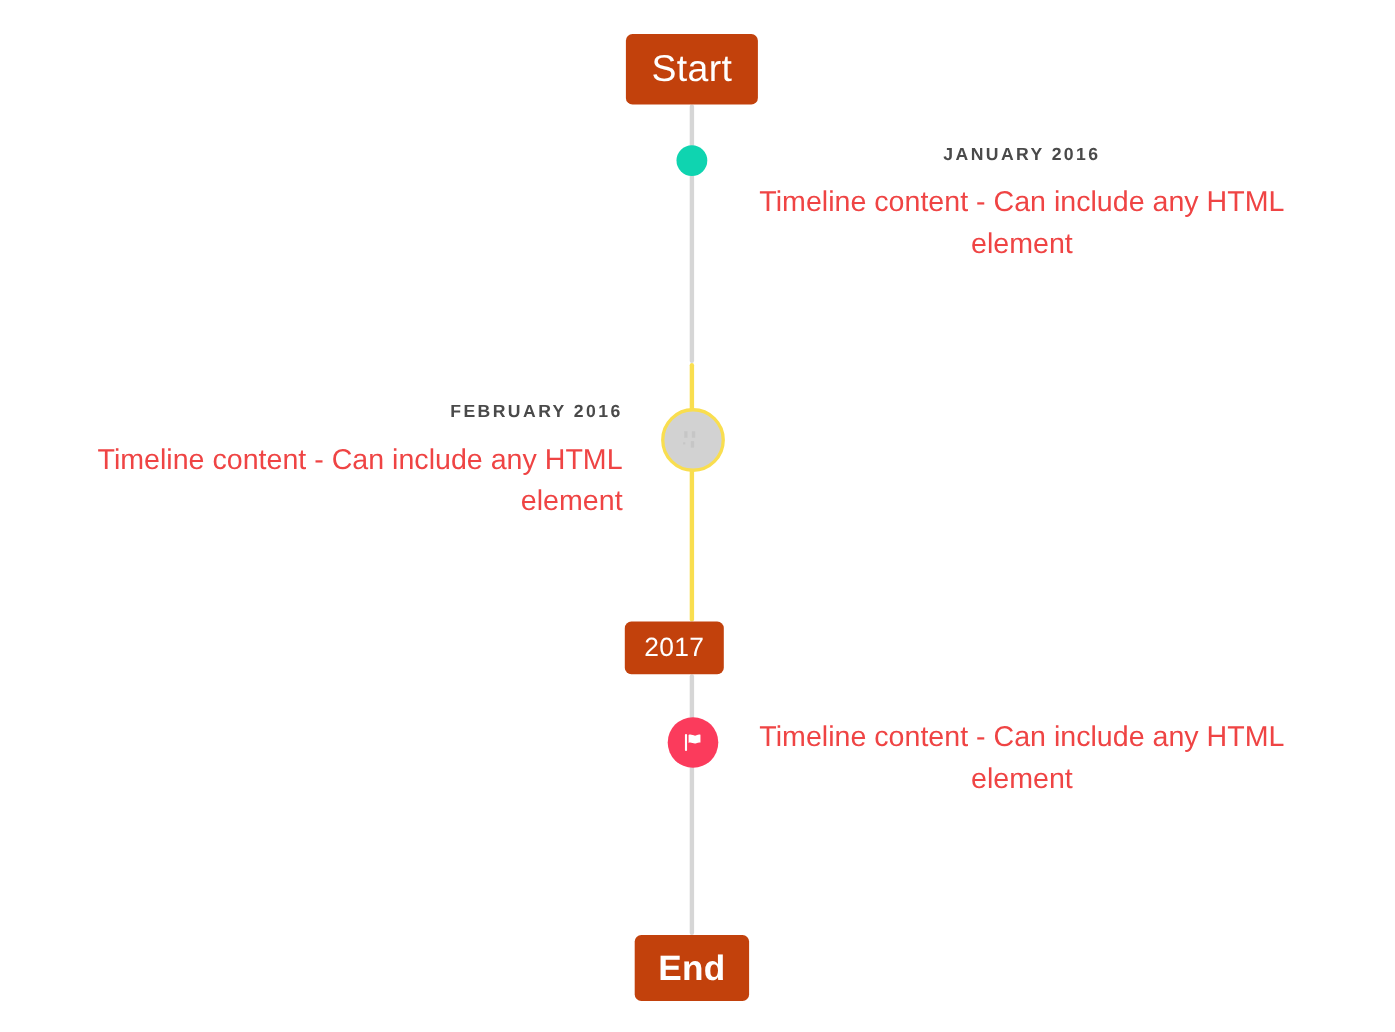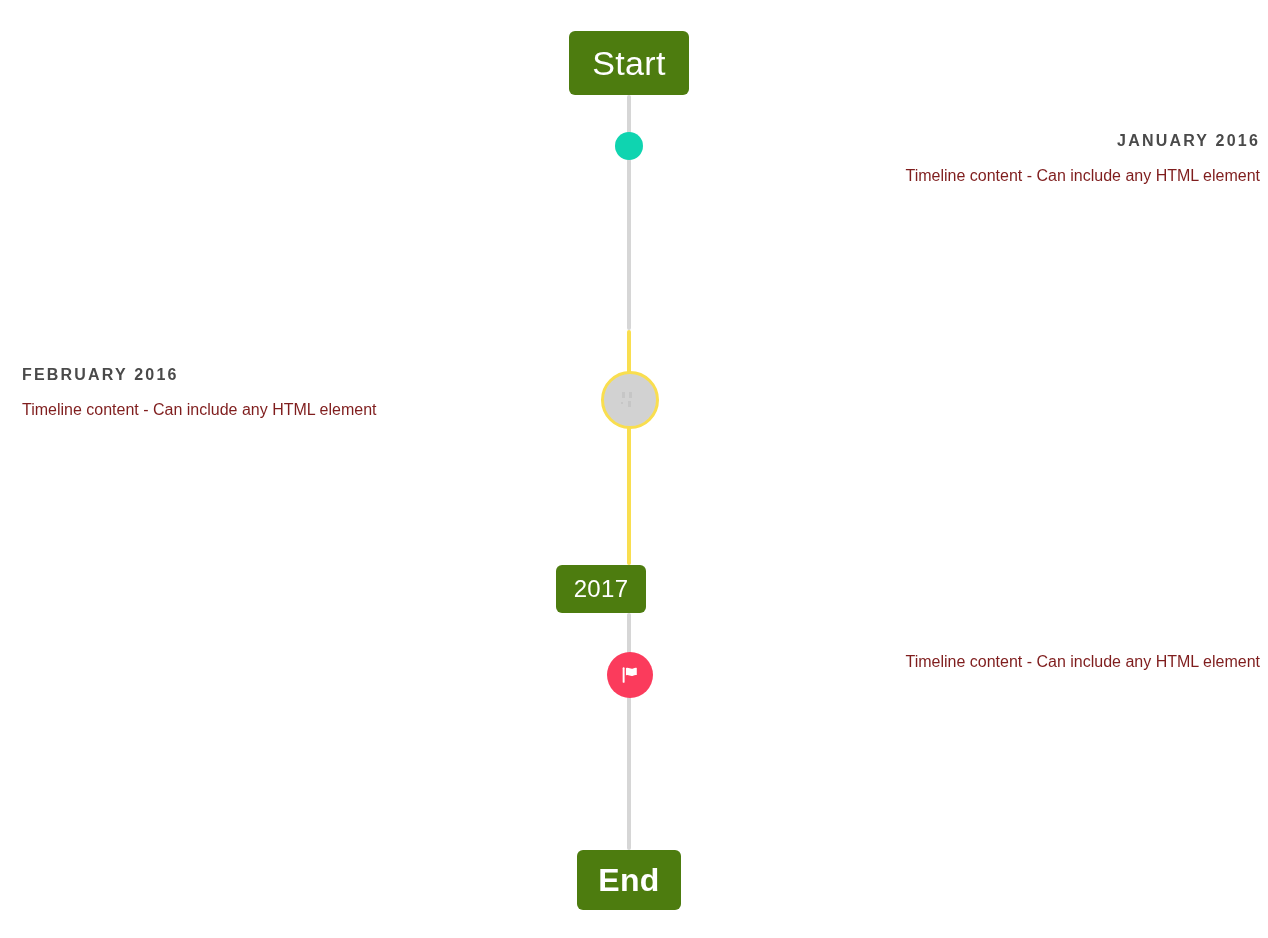--- a/index.html
+++ b/index.html
@@ -28,38 +28,38 @@
     width: 4px;
     border-radius: 2px;
   }
   .axis-gray-top    { top: 95px;  height: 235px; background: #d6d6d6; }
   .axis-yellow      { top: 330px; height: 235px; background: #f9de4f; }
   .axis-gray-bottom { top: 613px; height: 237px; background: #d6d6d6; }
 
   
   .badge {
     position: absolute;
-    background: #4d7c0f;
+    background: #c2410c;
     color: #ffffff;
     border-radius: 6px;
     display: flex;
     align-items: center;
     justify-content: center;
     box-sizing: border-box;
     font-weight: 400;
     letter-spacing: 0.3px;
     user-select: none;
   }
   .badge-start {
     left: 569px; top: 31px;
     width: 120px; height: 64px;
     font-size: 34px;
   }
   .badge-year {
-    left: 556px; top: 565px;
+    left: 568px; top: 565px;
     width: 90px; height: 48px;
     font-size: 24px;
   }
   .badge-end {
     left: 577px; top: 850px;
     width: 104px; height: 60px;
     font-size: 32px;
     font-weight: bold;
   }
 
@@ -104,39 +104,39 @@
   .bi-b { left: 9px;  top: 1px;  width: 3px; height: 6px; }
   .bi-c { left: 1px;  top: 11px; width: 2px; height: 2px; }
   .bi-d { left: 8px;  top: 10px; width: 3px; height: 6px; }
 
   .flag-glyph { width: 22px; height: 22px; display: block; }
 
   
   .entry {
     position: absolute;
   }
-  .entry-right { left: 730px; width: 530px; text-align: right; }
-  .entry-left  { left: 22px;  width: 528px; }
+  .entry-right { left: 664px; width: 530px; text-align: center; }
+  .entry-left  { left: 38px;  width: 528px; text-align: right; }
 
   .entry-jan { top: 132px; }
   .entry-feb { top: 366px; }
   .entry-mar { top: 650px; }
 
   .entry-date {
     font-size: 16px;
     font-weight: 700;
     letter-spacing: 2.2px;
     color: #4a4a4a;
     margin: 0 0 14px 0;
     line-height: 1.1;
   }
   .entry-body {
-    font-size: 16px;
+    font-size: 26px;
     font-weight: 400;
-    color: #7f1d1d;
+    color: #ef4444;
     line-height: 1.48;
     margin: 0;
   }
 </style>
 </head>
 <body>
 
 <div id="timeline-root">
 
   <div class="axis-seg axis-gray-top"></div>

